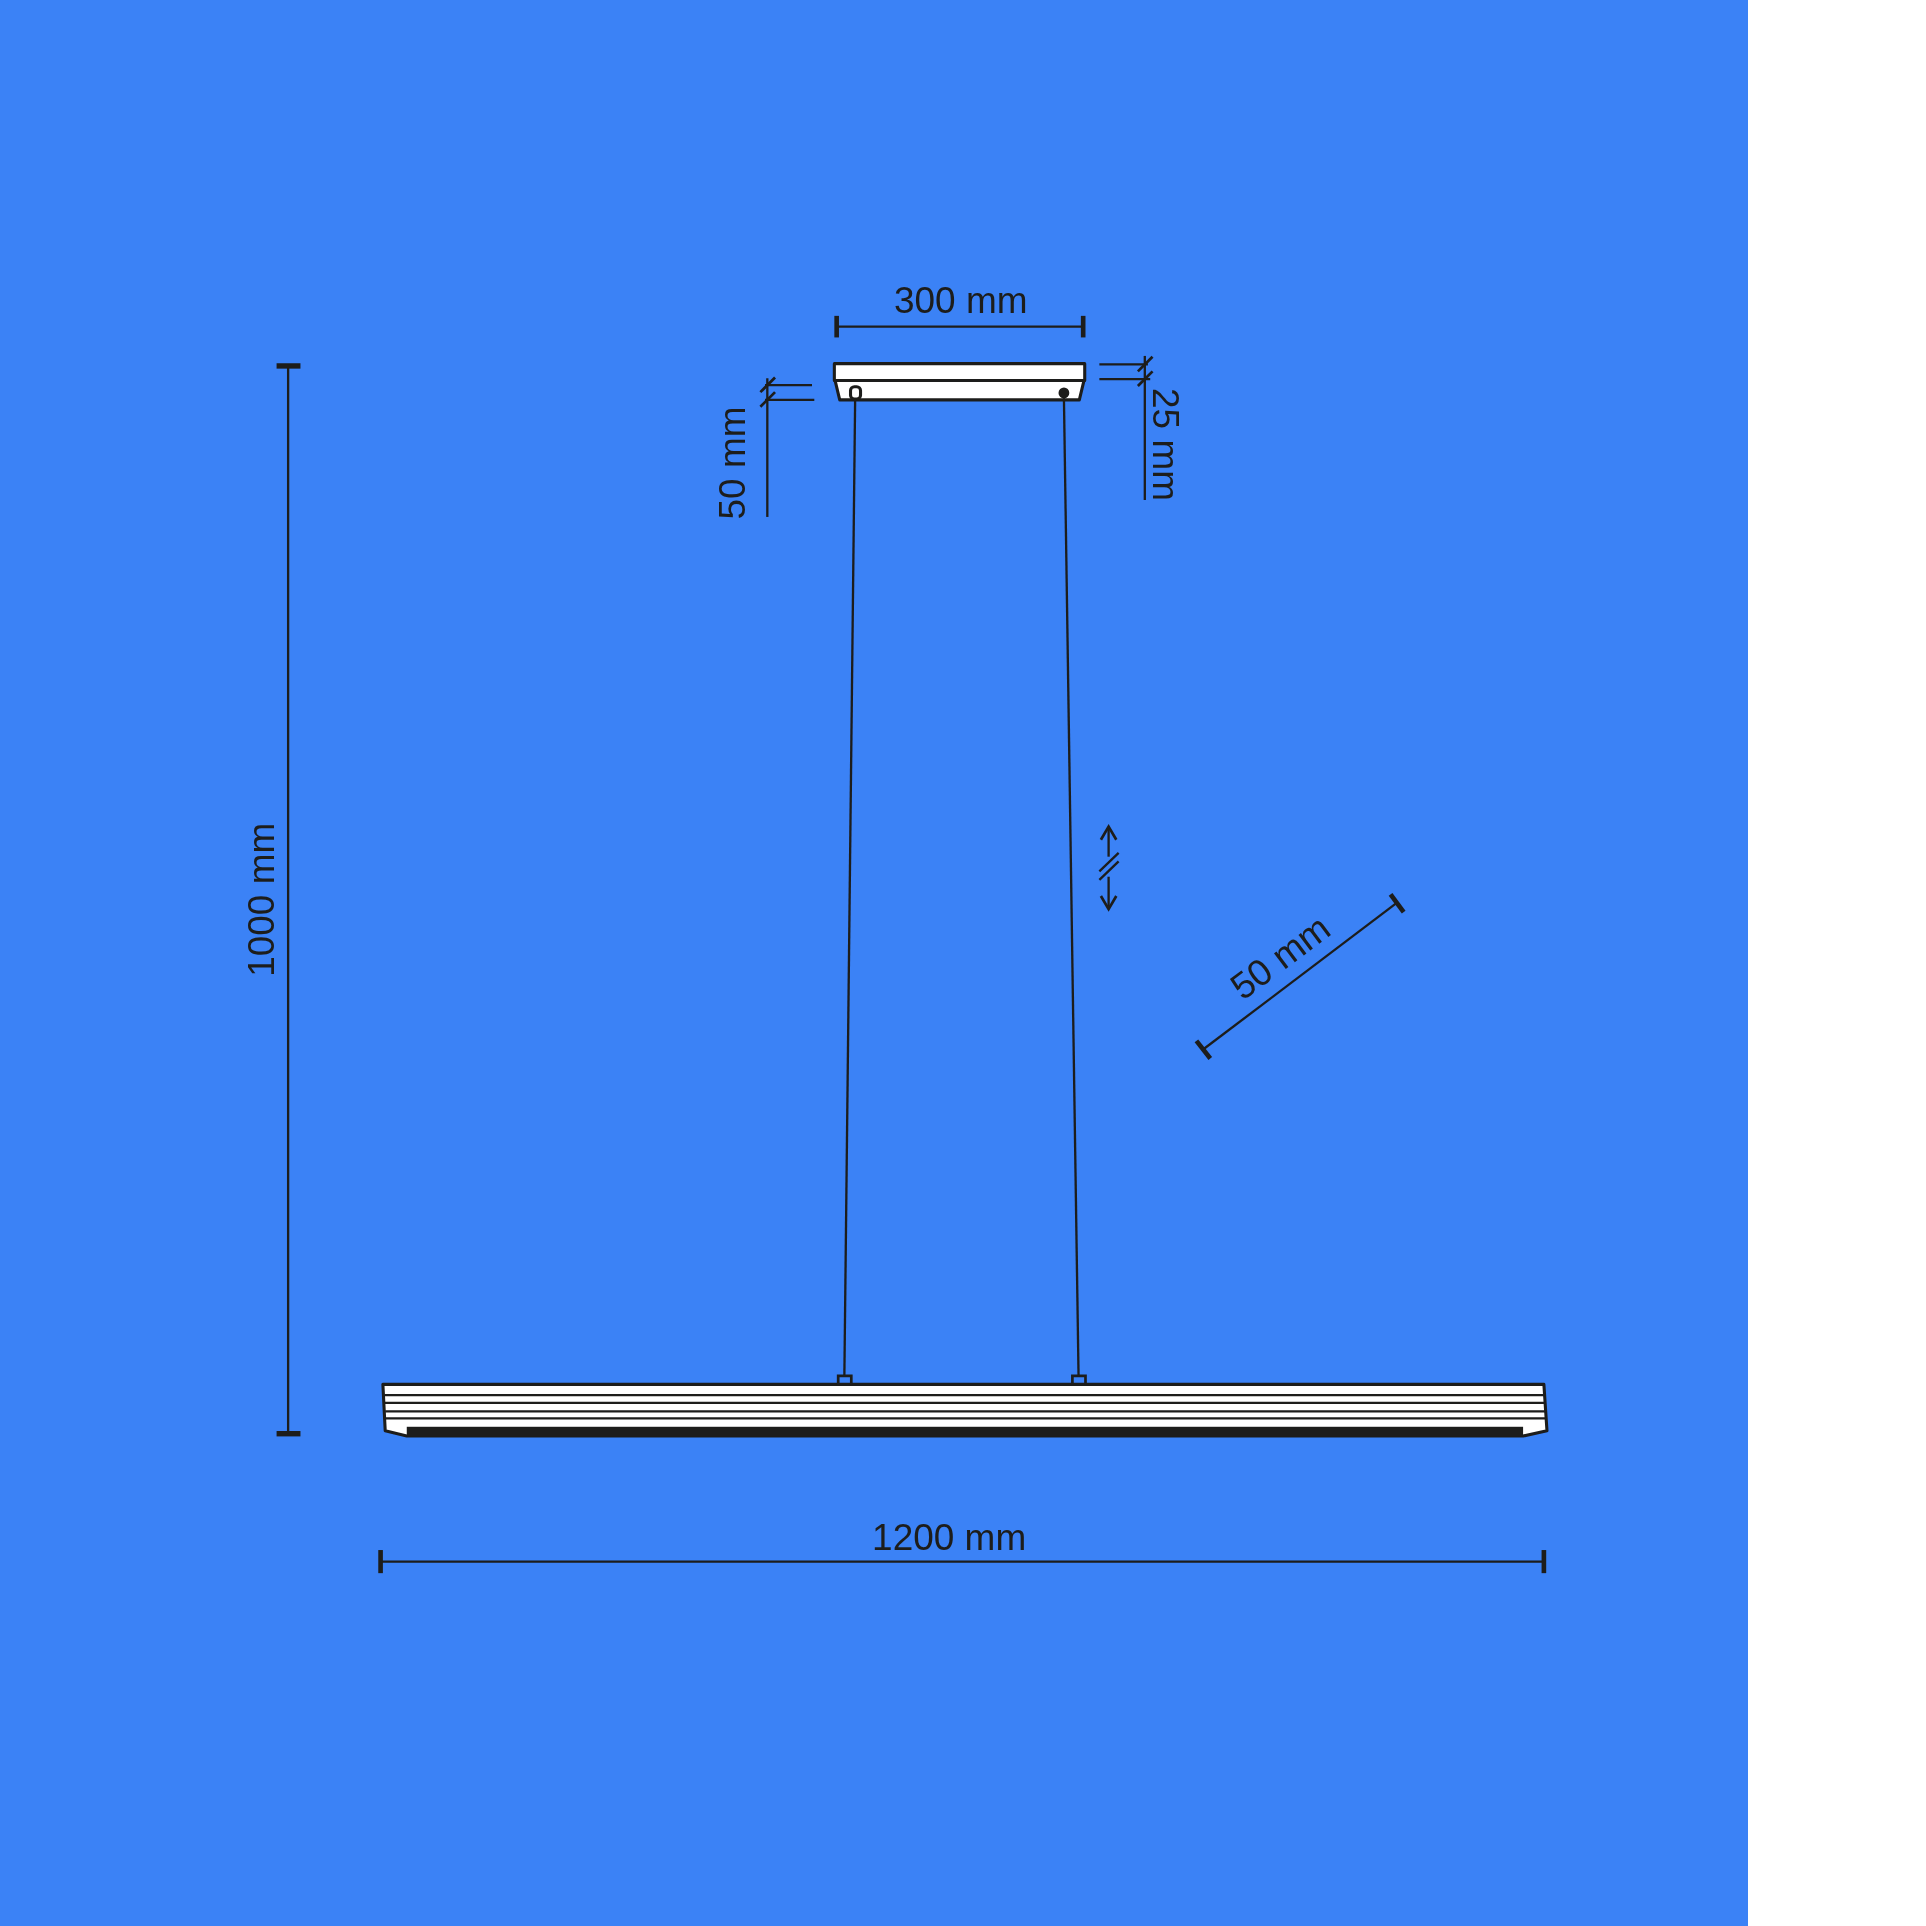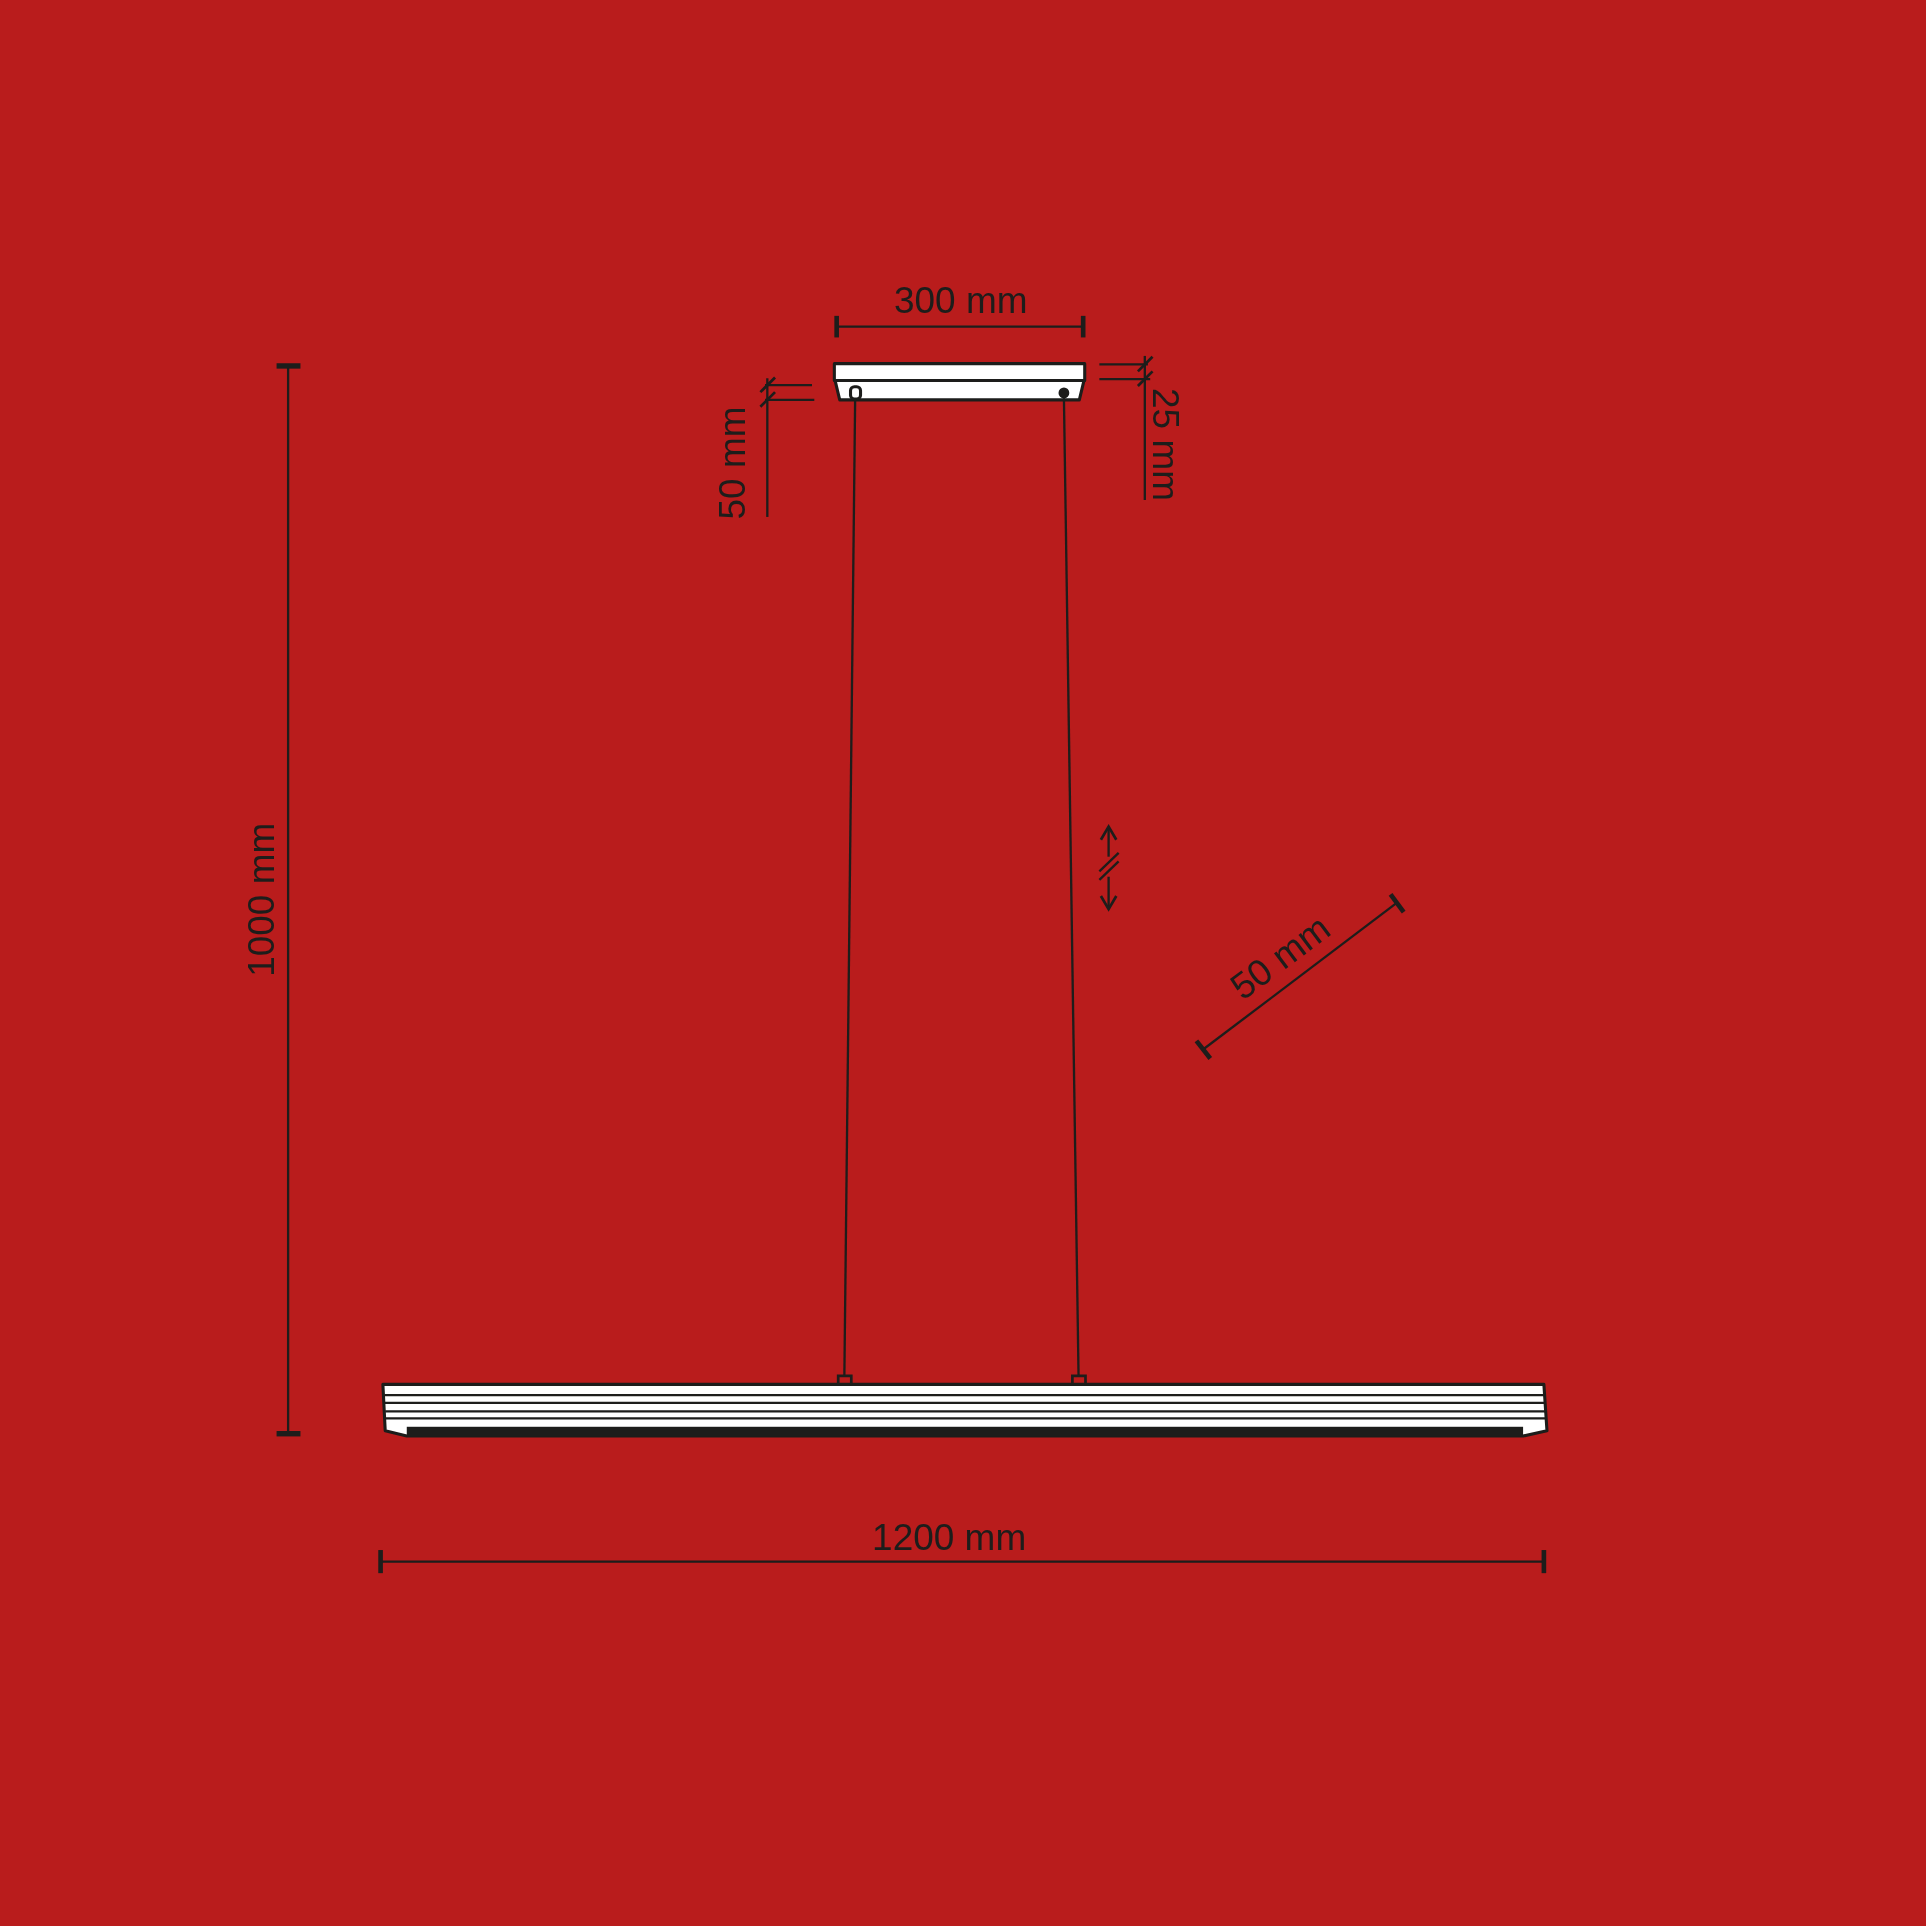--- a/index.html
+++ b/index.html
@@ -5,23 +5,23 @@
   html, body {
     margin: 0;
     padding: 0;
     width: 1926px;
     height: 1926px;
     background: #ffffff;
     font-family: "Liberation Sans", sans-serif;
   }
   #canvas {
     position: relative;
-    width: 1926px;
+    width: 1748px;
     height: 1926px;
-    background: #b91c1c;
+    background: #3b82f6;
   }
   svg { position: absolute; inset: 0; }
   .ln   { stroke: #1d1d1b; stroke-width: 3;   fill: none; stroke-linecap: butt; }
   .ln2  { stroke: #1d1d1b; stroke-width: 3.5; fill: none; }
   .outline { stroke: #1d1d1b; stroke-width: 4; fill: #ffffff; stroke-linejoin: round; }
   .tick { stroke: #1d1d1b; stroke-width: 6;   fill: none; }
   .tick-h { stroke: #1d1d1b; stroke-width: 7; fill: none; }
   .solid { fill: #1d1d1b; stroke: none; }
   .dim-text {
     font-family: "Liberation Sans", sans-serif;

